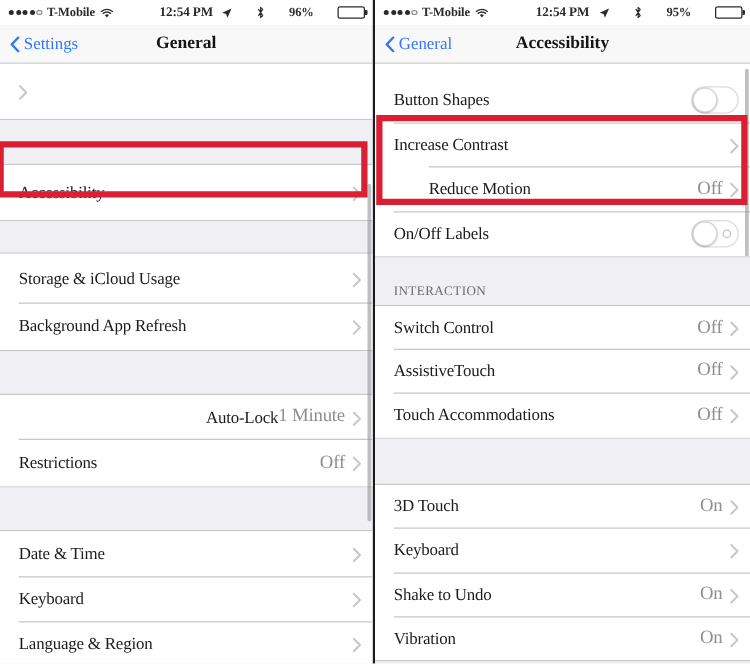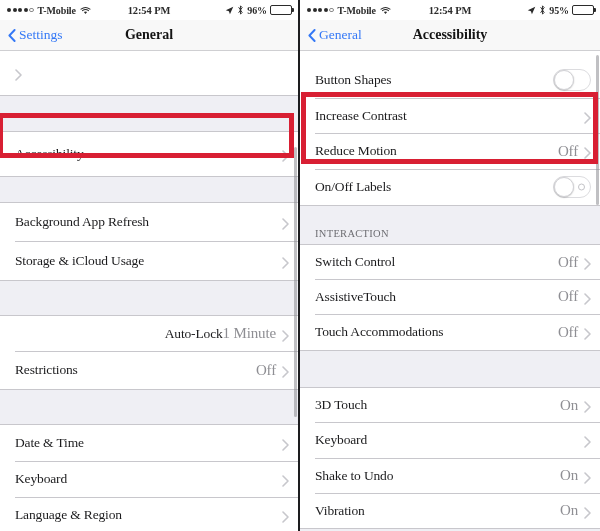--- a/index.html
+++ b/index.html
@@ -96,21 +96,21 @@
     left: 0; right: 0;
     text-align: center;
     font-size: 10.5px;
     font-weight: 600;
     pointer-events: none;
   }
   .sb-right {
     margin-left: auto;
     display: flex;
     align-items: center;
-    gap: 3px;
+    gap: 19px;
     flex: 0 0 auto;
     z-index: 2;
     justify-content: center;
   }
   .loc-icon { width: 9px; height: 9px; display: block; }
   .bt-icon  { width: 7px; height: 10px; display: block; }
   .sb-batt-pct { font-size: 10px; font-weight: 600; }
   .batt {
     width: 22px;
     height: 9.5px;
@@ -376,30 +376,30 @@
             <svg viewBox="0 0 7 12" width="7" height="12">
                 <path d="M1 1 L6 6 L1 11" stroke="#c7c7cc" stroke-width="1.6" fill="none" stroke-linecap="round" stroke-linejoin="round"></path>
               </svg>
           </span>
         </div>
       </div>
 
       <div class="gap" style="height:25px;"></div>
 
       <div class="group">
+        <div class="row" style="height:39px;">
+          <span class="row-label">Storage &amp; iCloud Usage</span>
+          <span class="chev">
+            <svg viewBox="0 0 7 12" width="7" height="12">
+                <path d="M1 1 L6 6 L1 11" stroke="#c7c7cc" stroke-width="1.6" fill="none" stroke-linecap="round" stroke-linejoin="round"></path>
+              </svg>
+          </span>
+        </div>
         <div class="row" style="height:38px;">
           <span class="row-label">Background App Refresh</span>
-          <span class="chev">
-            <svg viewBox="0 0 7 12" width="7" height="12">
-                <path d="M1 1 L6 6 L1 11" stroke="#c7c7cc" stroke-width="1.6" fill="none" stroke-linecap="round" stroke-linejoin="round"></path>
-              </svg>
-          </span>
-        </div>
-        <div class="row" style="height:39px;">
-          <span class="row-label">Storage &amp; iCloud Usage</span>
           <span class="chev">
             <svg viewBox="0 0 7 12" width="7" height="12">
                 <path d="M1 1 L6 6 L1 11" stroke="#c7c7cc" stroke-width="1.6" fill="none" stroke-linecap="round" stroke-linejoin="round"></path>
               </svg>
           </span>
         </div>
       </div>
 
       <div class="gap" style="height:34px;"></div>
 
@@ -527,21 +527,21 @@
             </span>
         </div>
         <div class="row" style="height:35px;">
           <span class="row-label">Increase Contrast</span>
           <span class="chev">
             <svg viewBox="0 0 7 12" width="7" height="12">
                 <path d="M1 1 L6 6 L1 11" stroke="#c7c7cc" stroke-width="1.6" fill="none" stroke-linecap="round" stroke-linejoin="round"></path>
               </svg>
           </span>
         </div>
-        <div class="row" style="height:36px;">
+        <div class="row" style="height:36px;margin-left:28px;">
           <span class="row-label">Reduce Motion</span>
           <span class="row-value">Off</span>
           <span class="chev">
             <svg viewBox="0 0 7 12" width="7" height="12">
                 <path d="M1 1 L6 6 L1 11" stroke="#c7c7cc" stroke-width="1.6" fill="none" stroke-linecap="round" stroke-linejoin="round"></path>
               </svg>
           </span>
         </div>
         <div class="row" style="height:36px;">
           <span class="row-label">On/Off Labels</span>

